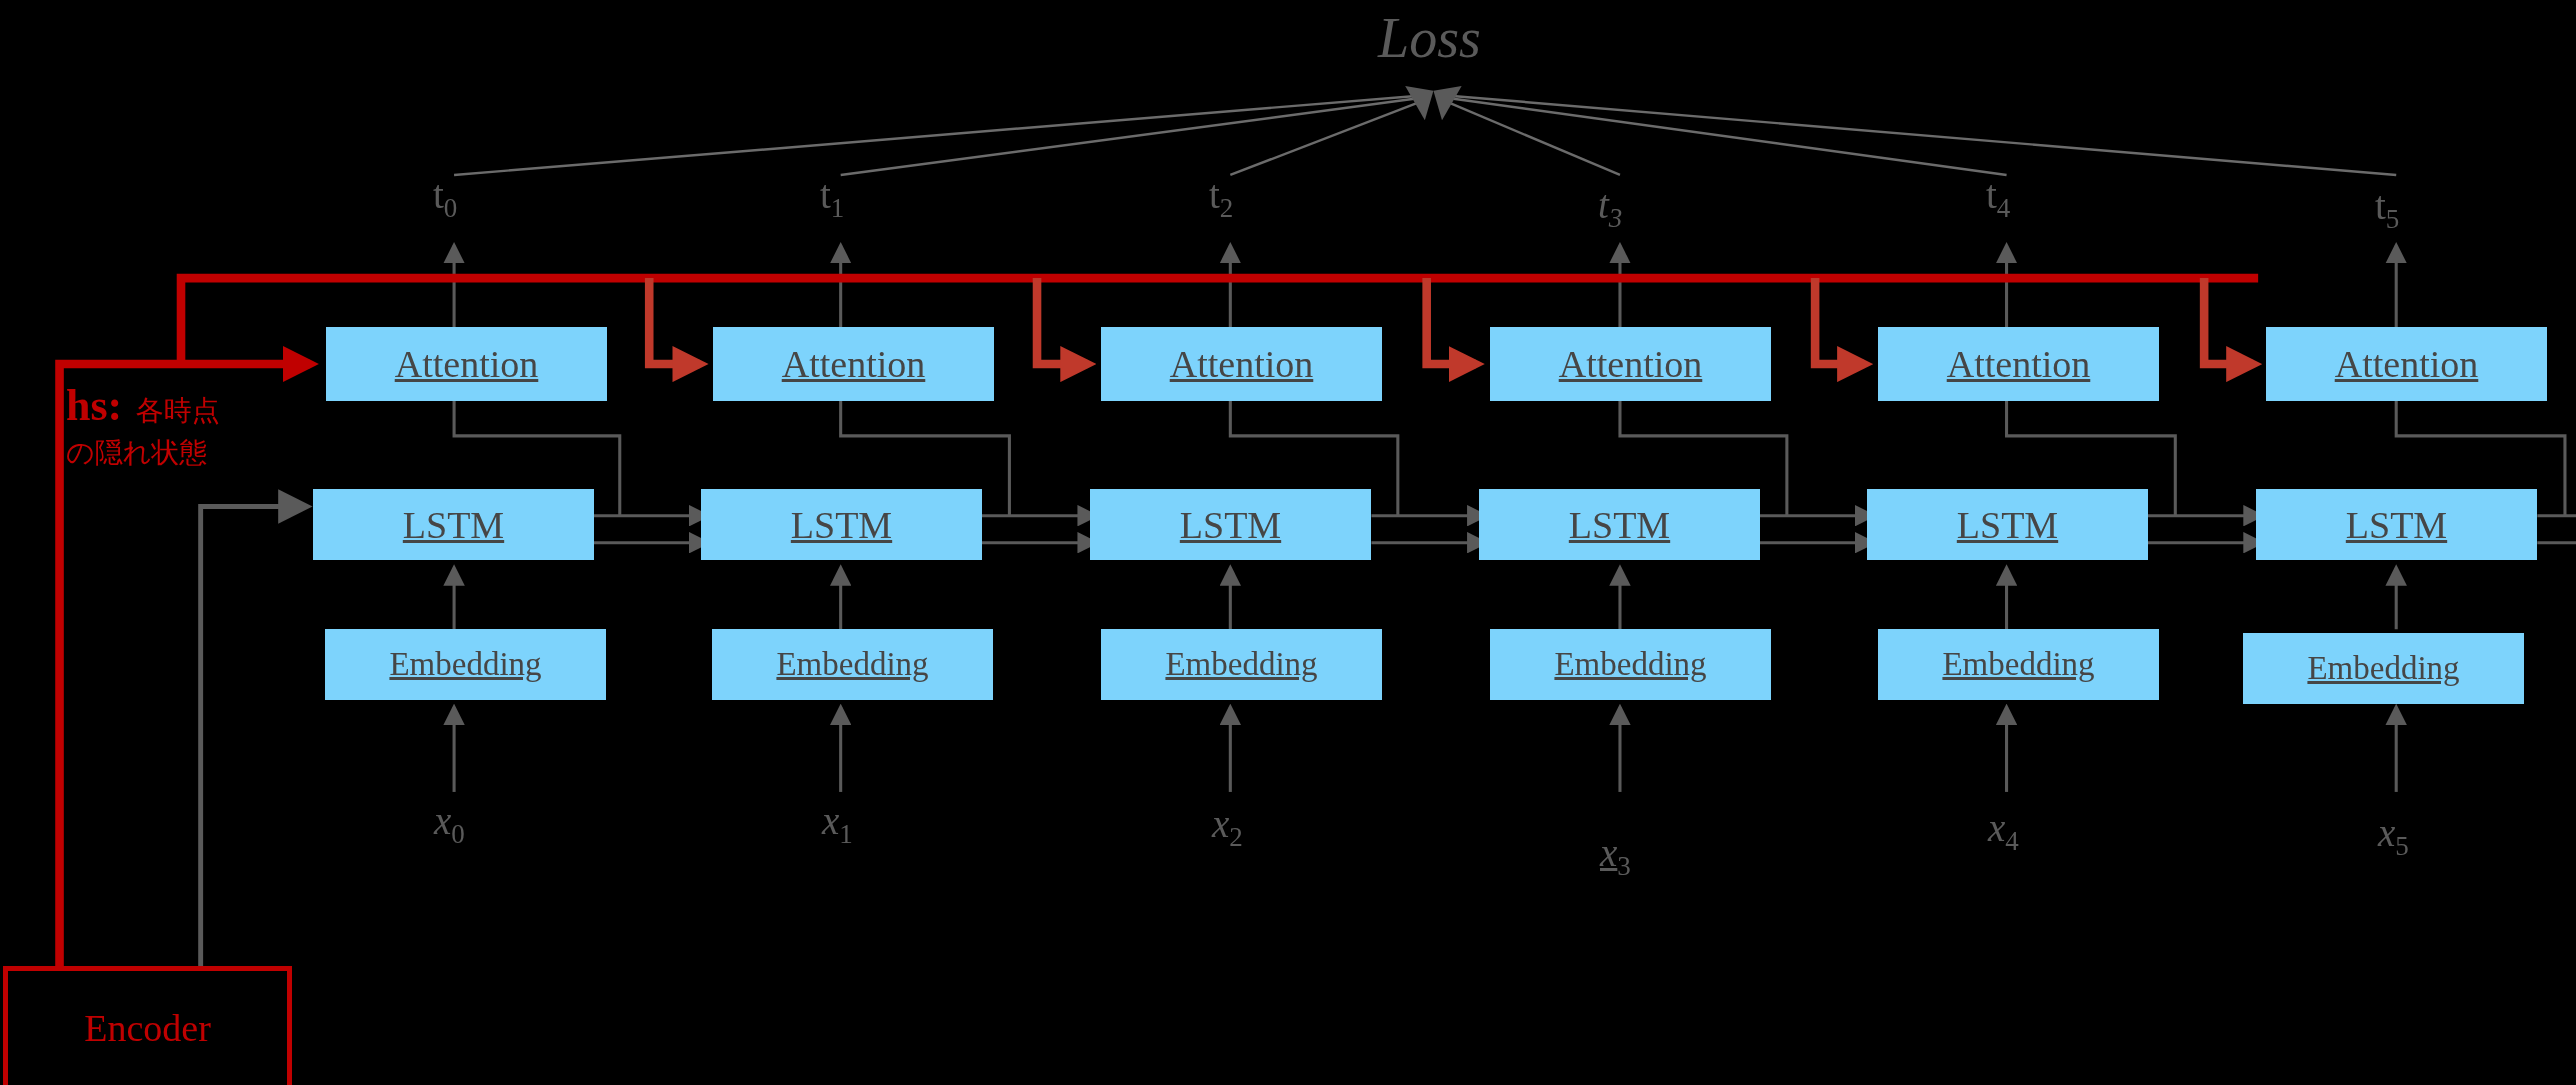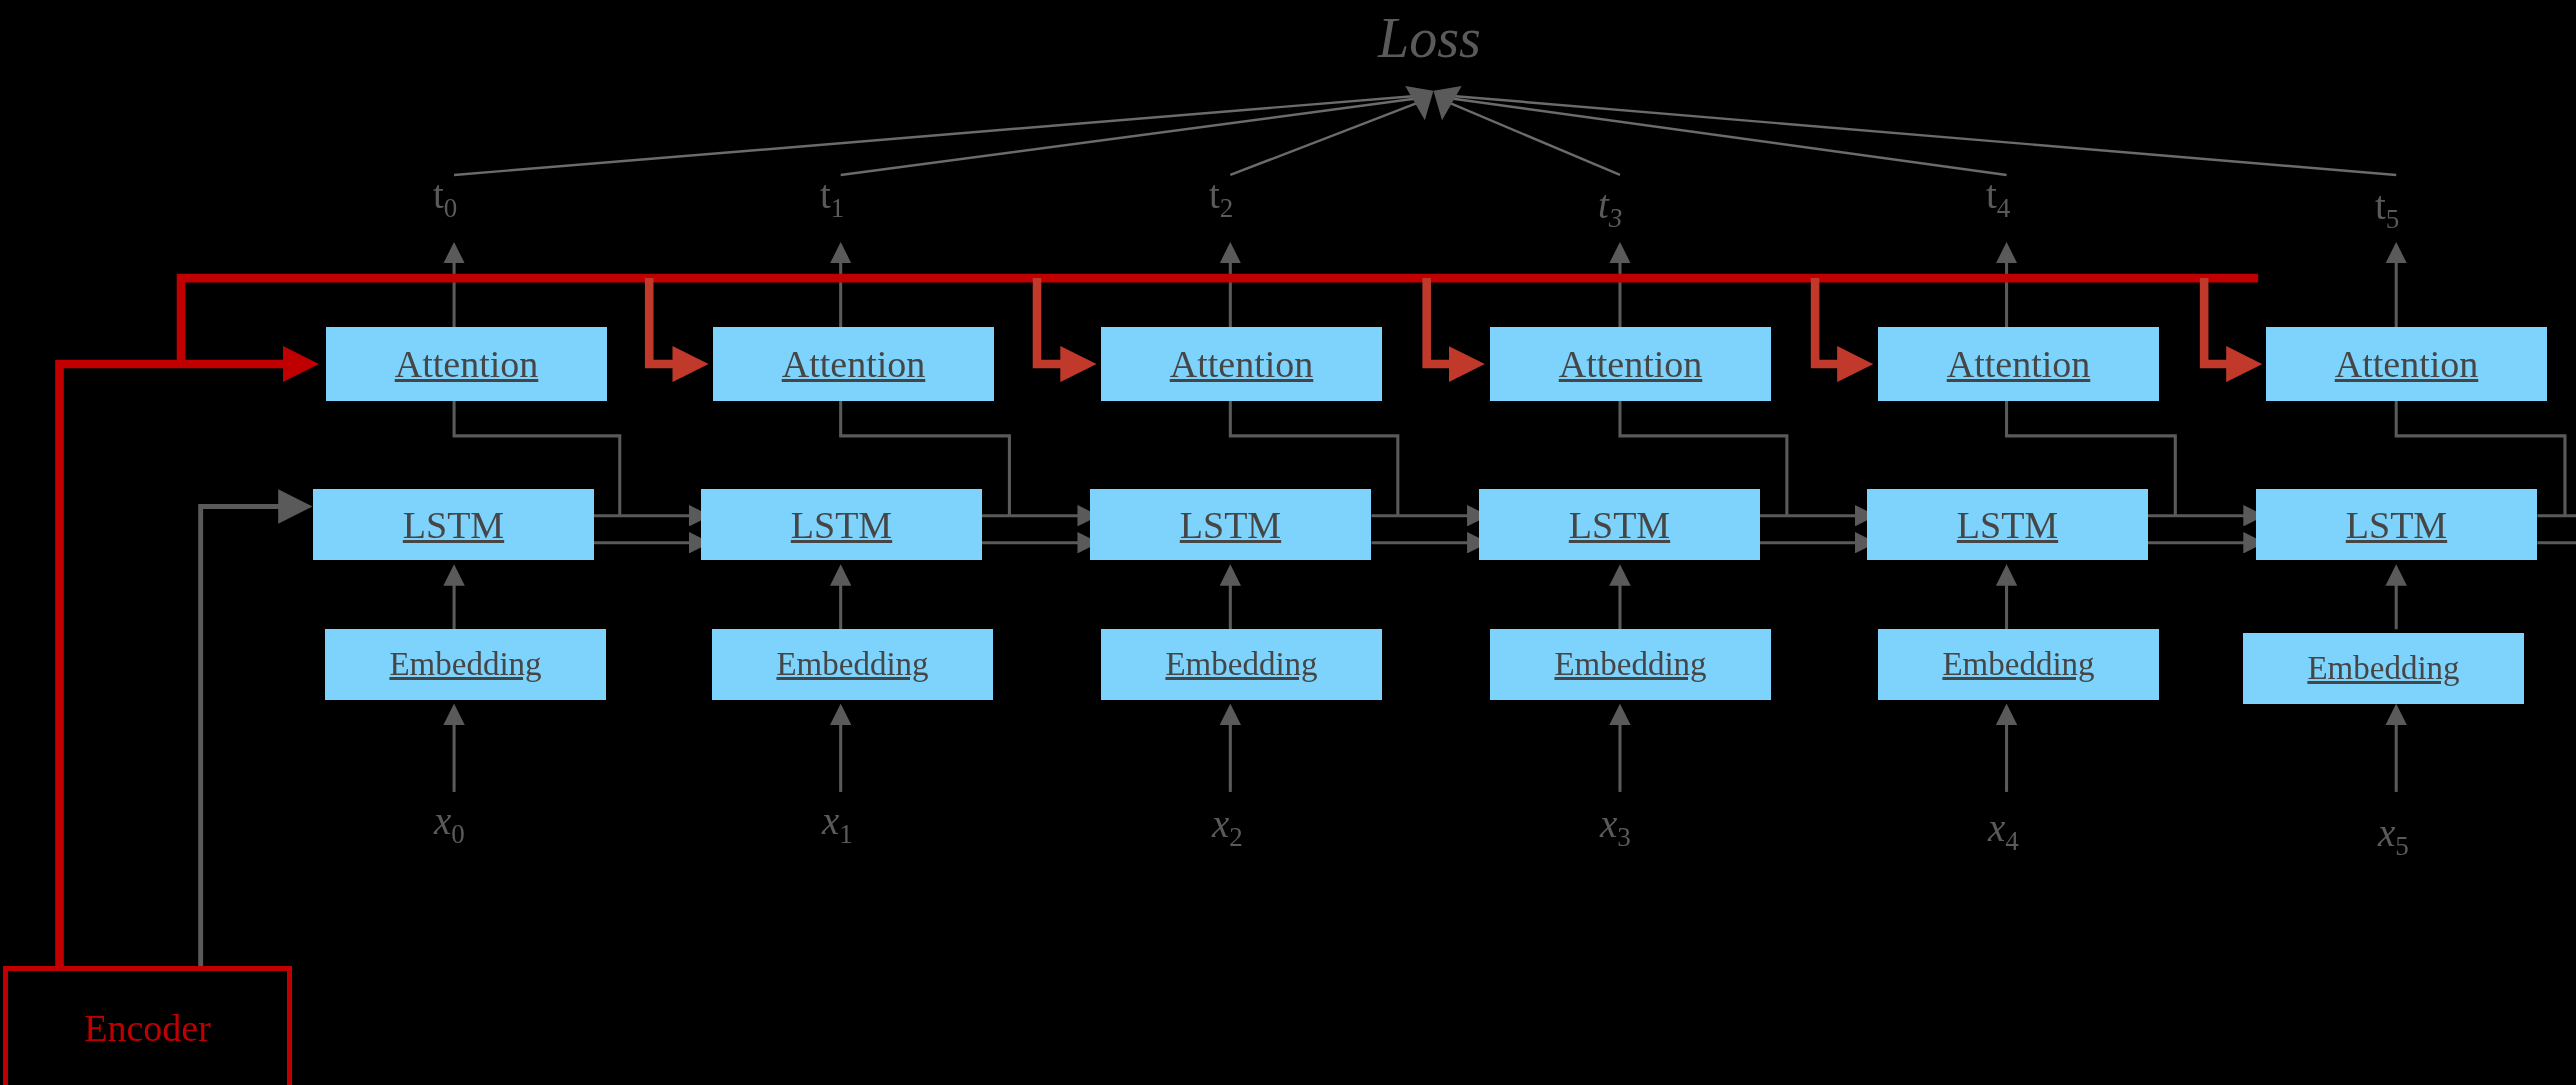--- a/index.html
+++ b/index.html
@@ -164,25 +164,30 @@
   <div class="node emb" style="left:1490px;top:629px;width:281px;">Embedding</div>
   <div class="node emb" style="left:1878px;top:629px;width:281px;">Embedding</div>
   <div class="node emb" style="left:2243px;top:633px;width:281px;">Embedding</div>
 
   <div class="lbl xlbl" style="left:434px;top:798px;">
     <span>x</span><sub>0</sub></div>
   <div class="lbl xlbl" style="left:822px;top:798px;">
     <span>x</span><sub>1</sub></div>
   <div class="lbl xlbl" style="left:1212px;top:801px;">
     <span>x</span><sub>2</sub></div>
-  <div class="lbl xlbl" style="left:1600px;top:801px;">
+  <div class="lbl xlbl" style="left:1600px;top:830px;text-decoration:underline;">
     <span>x</span><sub>3</sub></div>
   <div class="lbl xlbl" style="left:1988px;top:805px;">
     <span>x</span><sub>4</sub></div>
   <div class="lbl xlbl" style="left:2378px;top:810px;">
     <span>x</span><sub>5</sub></div>
 
+  <div class="ann red" style="left:66px;top:380px;">
+    <span class="sym">hs:</span>
+    <span class="jp" style="margin-left:11px;">各時点</span>
+    <div class="jp" style="margin-top:3.7px;">の隠れ状態</div>
+  </div>
 
 
   <div class="encoder" style="left:3.1px;top:966px;width:279px;height:114px;">Encoder</div>
 
 </div>
 
 
 </body></html>

